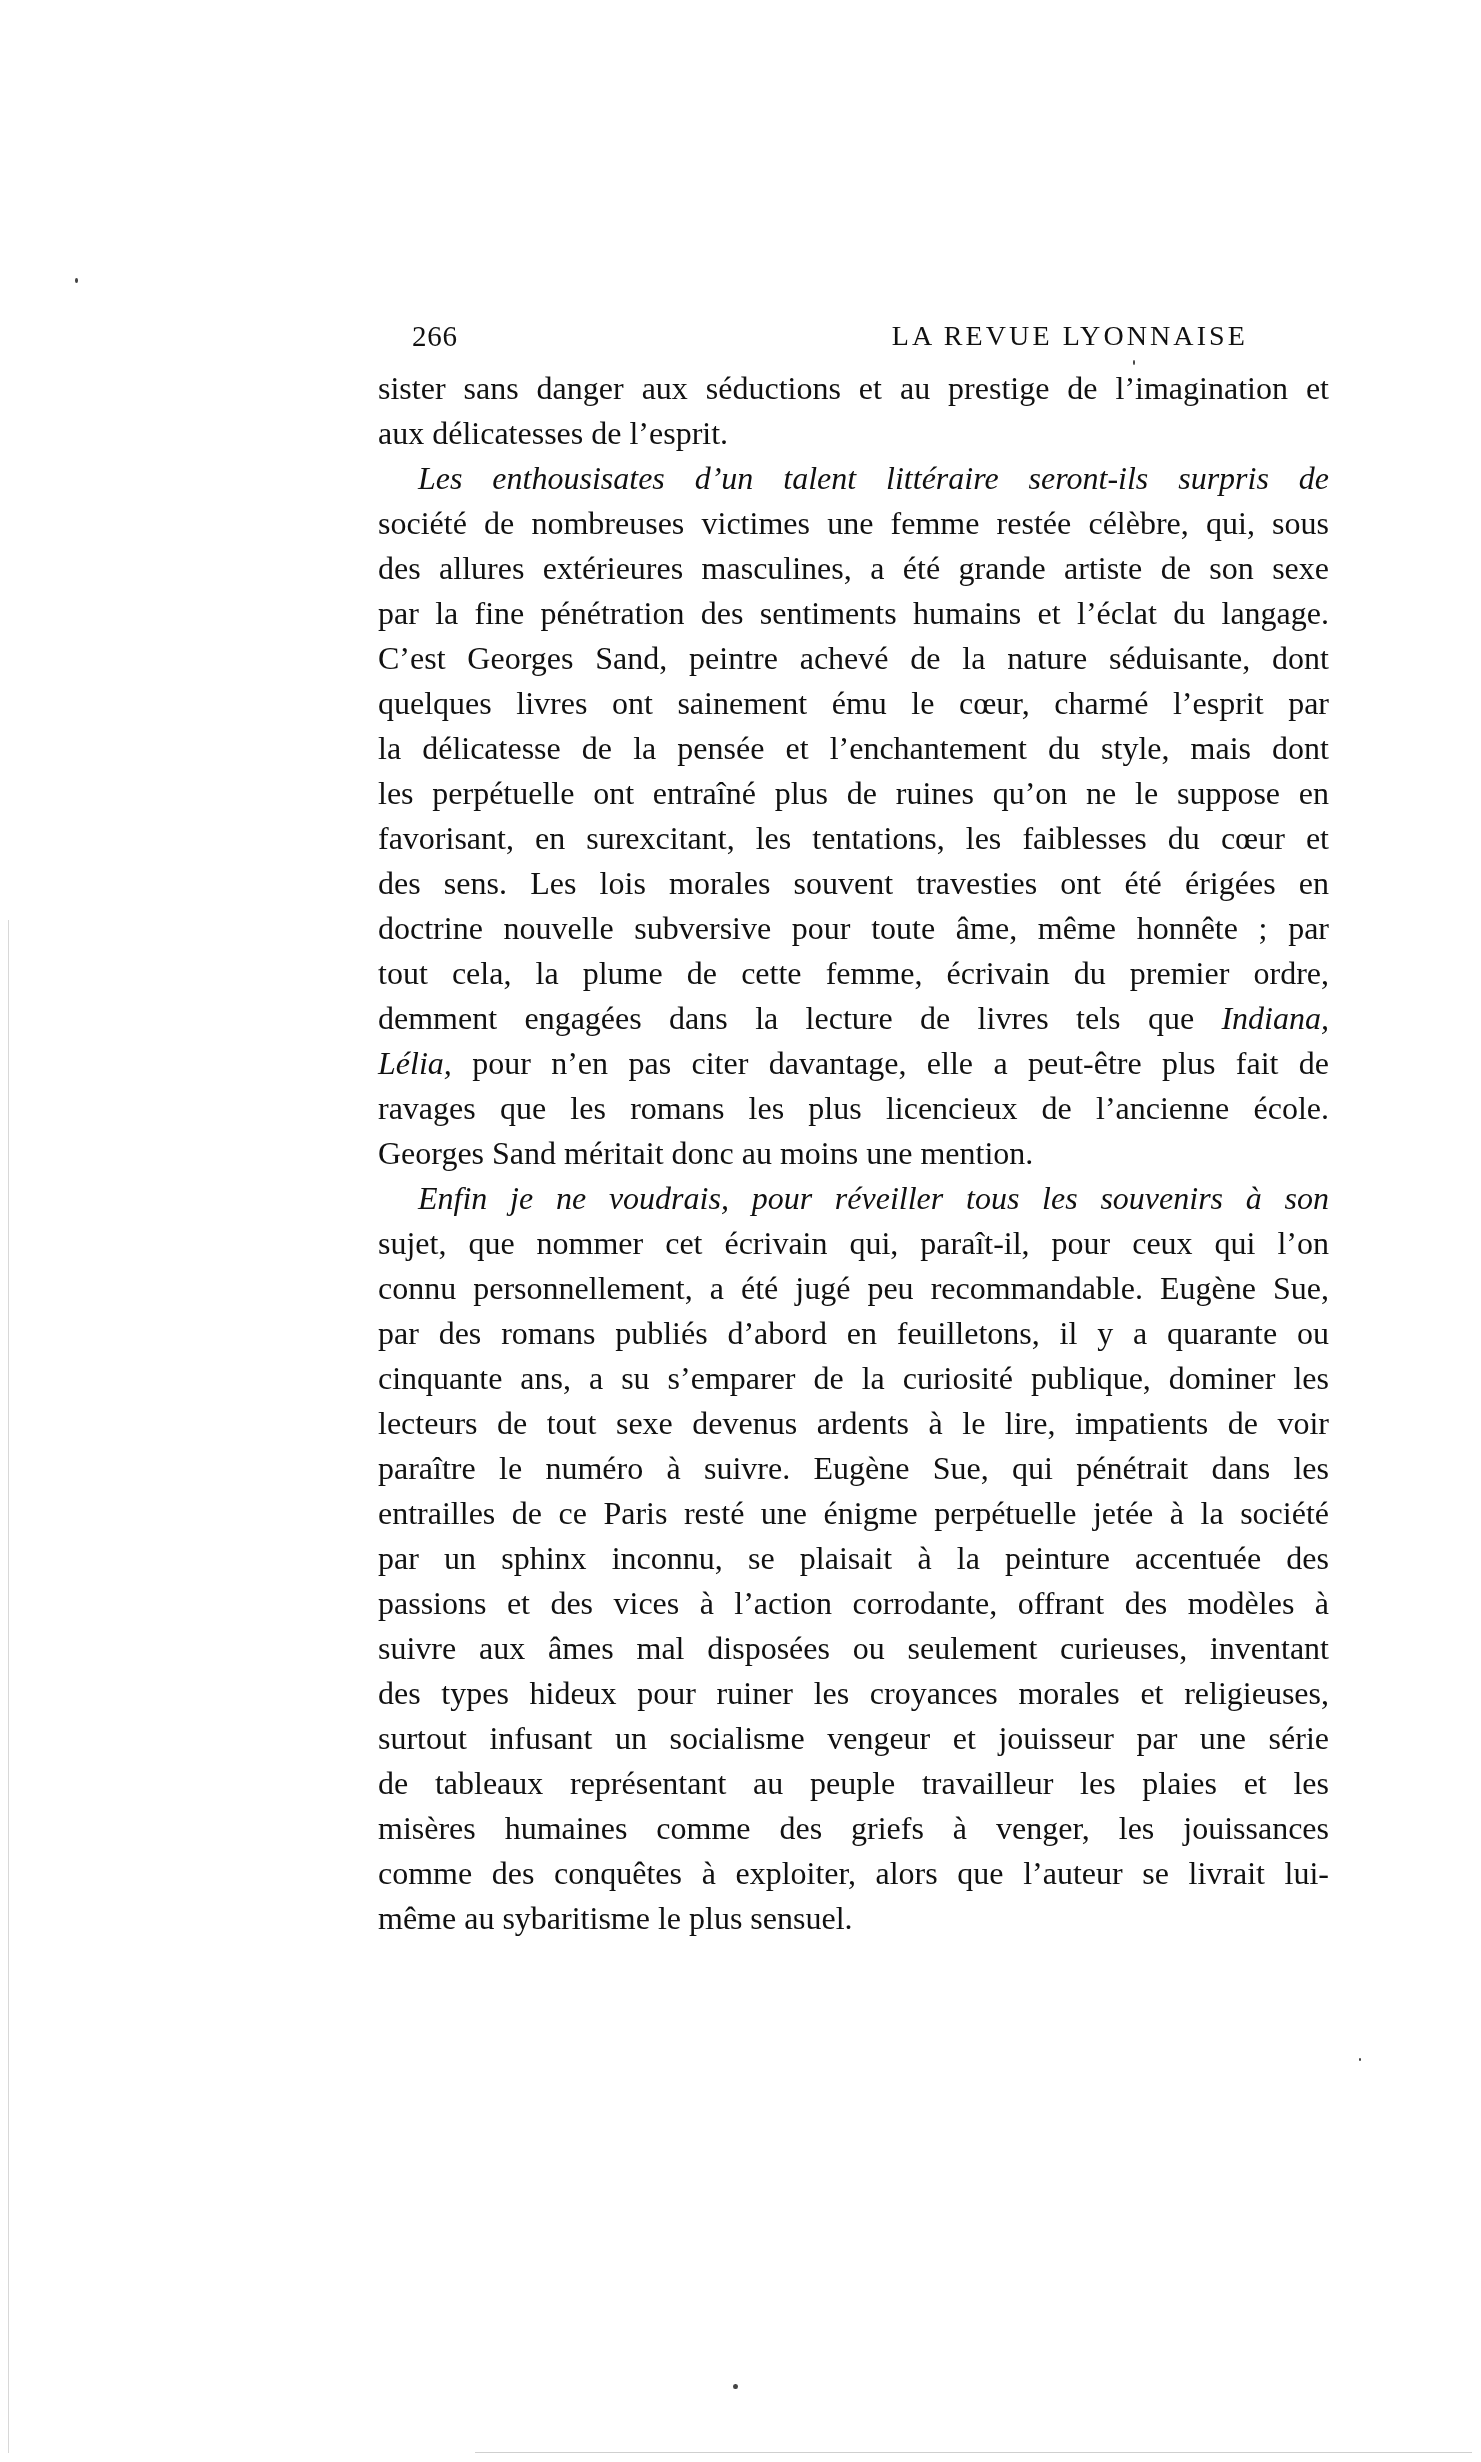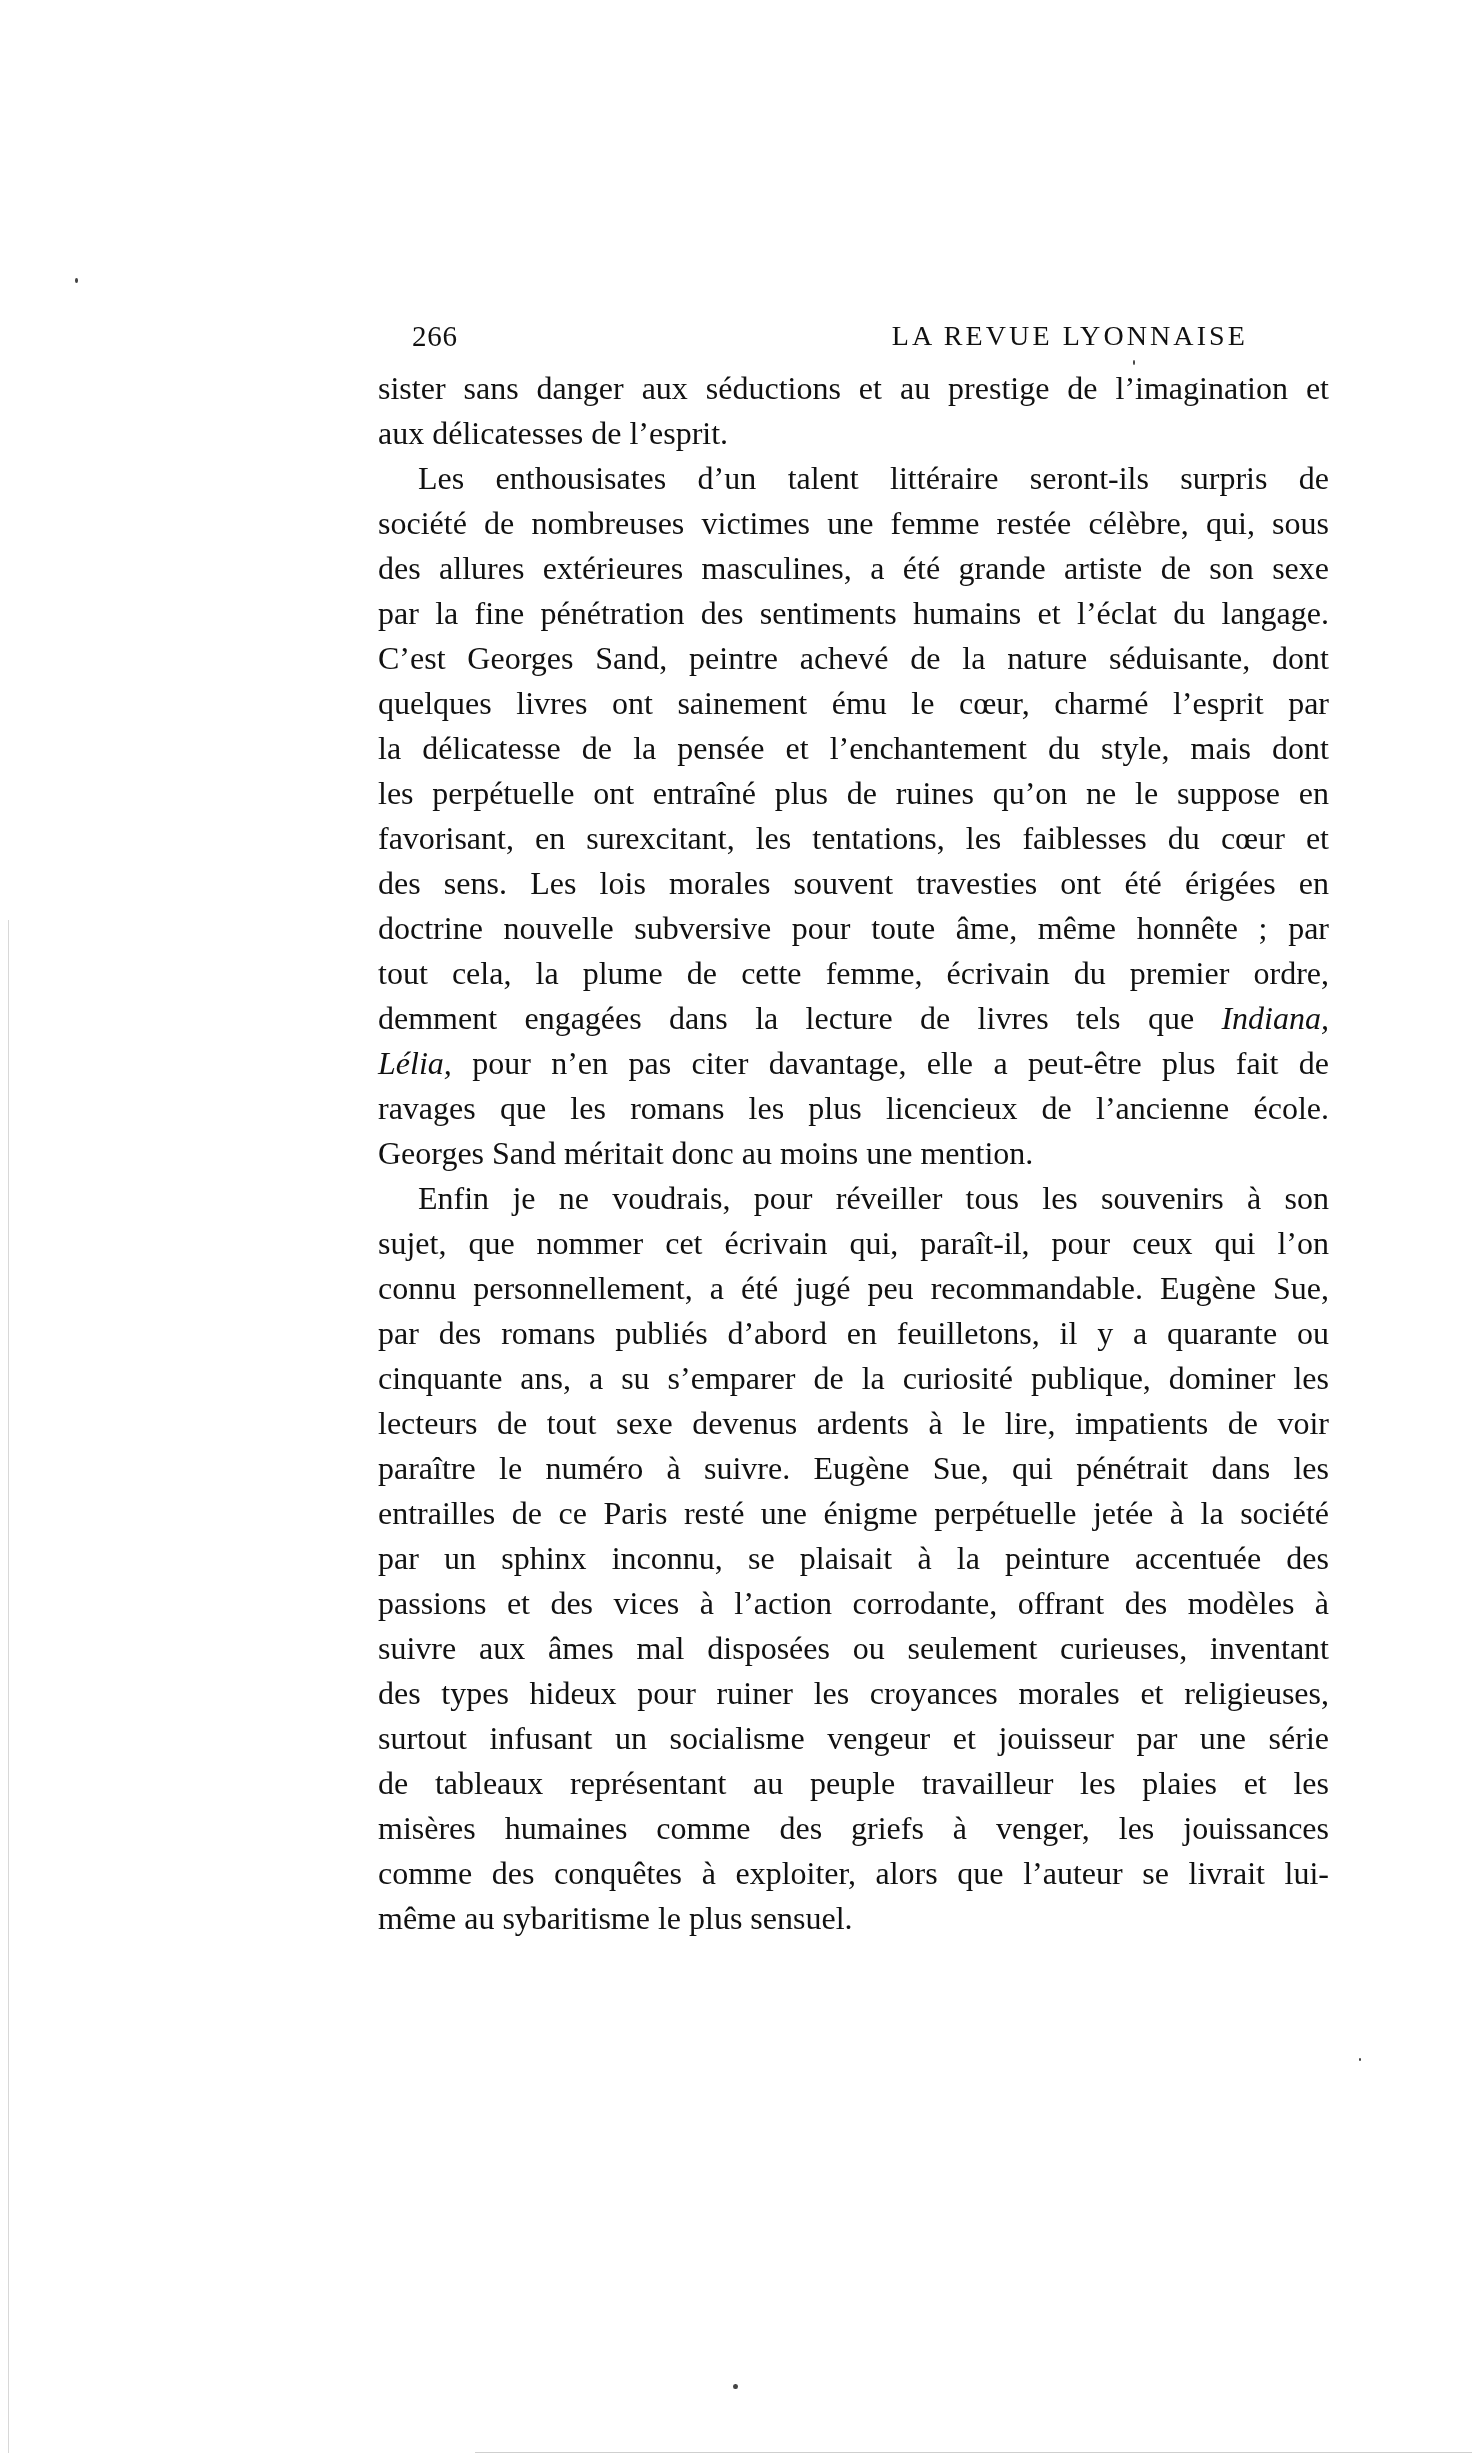--- a/index.html
+++ b/index.html
@@ -8,21 +8,21 @@
   .header { position: absolute; left: 376px; top: 320px; width: 951px; height: 38px;
     font-family: "Liberation Serif", serif; color: #111; margin-left: 36px; }
   .pagenum { position: absolute; left: 0; top: 0; font-size: 29px; letter-spacing: 0.8px; }
   .running-title { position: absolute; left: 0; width: 100%; top: 0; text-align: right;
     font-size: 28px; letter-spacing: 3.1px; padding-right: 115px; box-sizing: border-box; }
   .body { position: absolute; left: 378px; top: 366px; width: 951px;
     font-family: "Liberation Serif", serif; font-size: 32px; line-height: 45px;
     color: #111; text-align: justify; }
   .line { display: block; white-space: nowrap; text-align-last: justify; height: 45px; }
   .line.last { text-align-last: left; }
-  .line.indent { padding-left: 40px; }
+  .line.indent { padding-left: 40px; font-style: italic; }
   em { }
   .speck { position: absolute; background: #444; border-radius: 50%; }
   .edge-line { position: absolute; left: 7.7px; top: 920px; width: 0.8px; height: 1533px; background: #d8d8d8; }
   .bottom-rule { position: absolute; left: 475px; top: 2452px; width: 997px; height: 0.8px; background: #cfcfcf; }
 </style>
 </head>
 <body>
 
 <div class="page">
 

